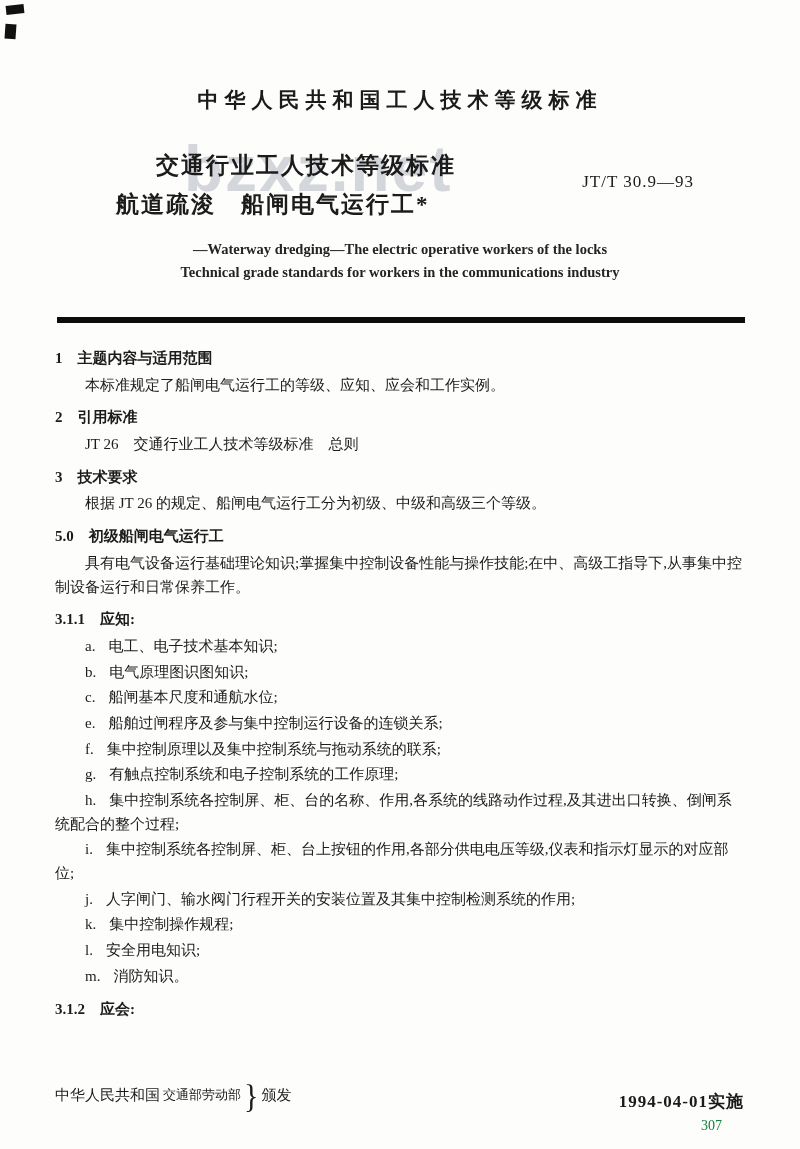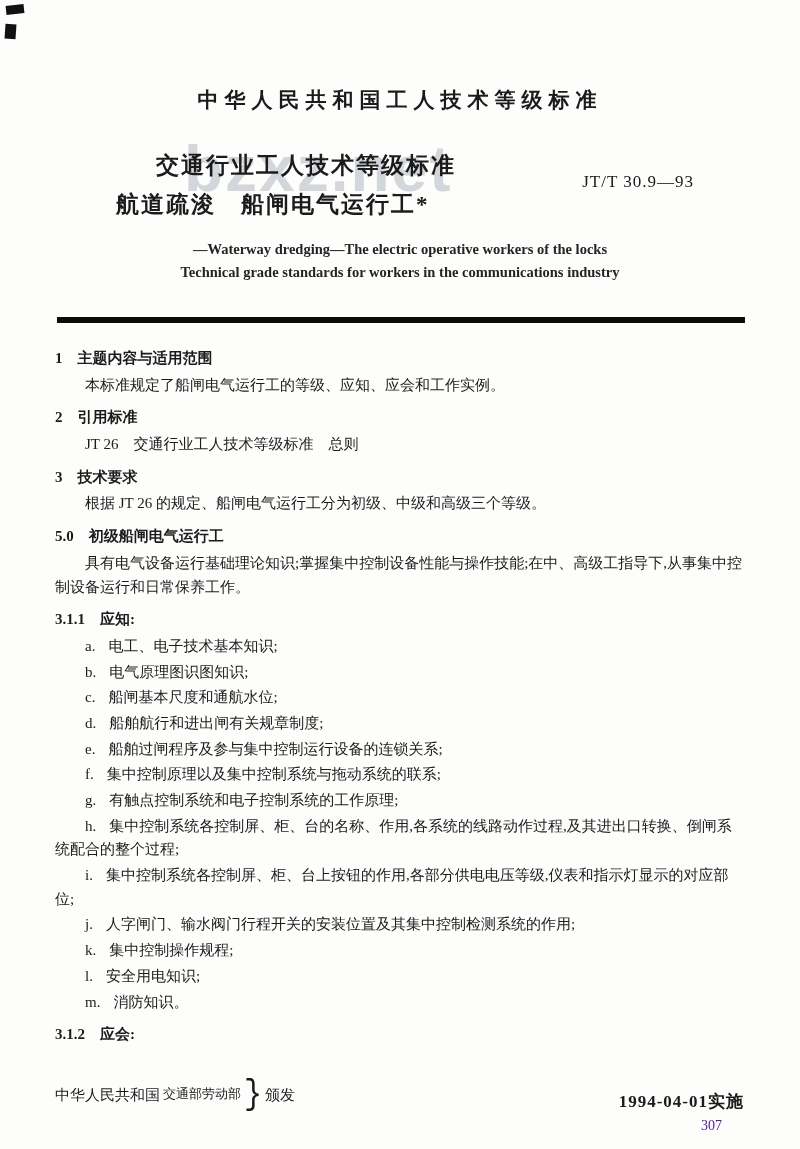--- a/index.html
+++ b/index.html
@@ -68,34 +68,34 @@
     line-height:1.58;
   }
   .heading { font-weight:bold; margin:9px 0 3px; }
   .content .heading:first-child { margin-top:12px; }
   .para { text-indent:2em; margin:2px 0; }
   .item-label { margin-right:13px; }
 
   .footer-left {
     position:absolute; left:55px; top:1080px;
     display:flex; align-items:center; gap:3px;
-    font-size:15px; z-index:1;font-family:Liberation Mono, monospace;
+    font-size:15px; z-index:1;
   }
   .ministries {
     display:inline-flex; 
     font-size:13px; line-height:1.25; text-align:center;
   }
   .brace { font-size:30px; font-weight:normal; line-height:1; transform:scaleY(1.15); }
   .footer-right {
     position:absolute; right:56px; top:1090px;
     font-size:17px; font-weight:bold; letter-spacing:1px; z-index:1;
   }
   .page-number {
     position:absolute; right:78px; top:1118px;
-    font-size:14px; color:#4c1d95; z-index:1;
+    font-size:14px; color:#15803d; z-index:1;
   }
 </style>
 </head>
 <body>
 
 <div class="page">
 
   <div class="scan-mark mark1"></div>
   <div class="scan-mark mark2"></div>
 
@@ -131,21 +131,20 @@
       <p class="para">根据 JT 26 的规定、船闸电气运行工分为初级、中级和高级三个等级。</p>
 
       <p class="heading">5.0　初级船闸电气运行工</p>
       <p class="para">具有电气设备运行基础理论知识;掌握集中控制设备性能与操作技能;在中、高级工指导下,从事集中控制设备运行和日常保养工作。</p>
 
       <p class="heading">3.1.1　应知:</p>
 
       <p class="para"><span class="item-label">a.</span><span>电工、电子技术基本知识;</span></p>
       <p class="para"><span class="item-label">b.</span><span>电气原理图识图知识;</span></p>
       <p class="para"><span class="item-label">c.</span><span>船闸基本尺度和通航水位;</span></p>
-      <p class="para"><span class="item-label">d.</span><span>船舶航行和进出闸有关规章制度;</span></p>
       <p class="para"><span class="item-label">e.</span><span>船舶过闸程序及参与集中控制运行设备的连锁关系;</span></p>
       <p class="para"><span class="item-label">f.</span><span>集中控制原理以及集中控制系统与拖动系统的联系;</span></p>
       <p class="para"><span class="item-label">g.</span><span>有触点控制系统和电子控制系统的工作原理;</span></p>
       <p class="para"><span class="item-label">h.</span><span>集中控制系统各控制屏、柜、台的名称、作用,各系统的线路动作过程,及其进出口转换、倒闸系统配合的整个过程;</span></p>
       <p class="para"><span class="item-label">i.</span><span>集中控制系统各控制屏、柜、台上按钮的作用,各部分供电电压等级,仪表和指示灯显示的对应部位;</span></p>
       <p class="para"><span class="item-label">j.</span><span>人字闸门、输水阀门行程开关的安装位置及其集中控制检测系统的作用;</span></p>
       <p class="para"><span class="item-label">k.</span><span>集中控制操作规程;</span></p>
       <p class="para"><span class="item-label">l.</span><span>安全用电知识;</span></p>
       <p class="para"><span class="item-label">m.</span><span>消防知识。</span></p>
 

